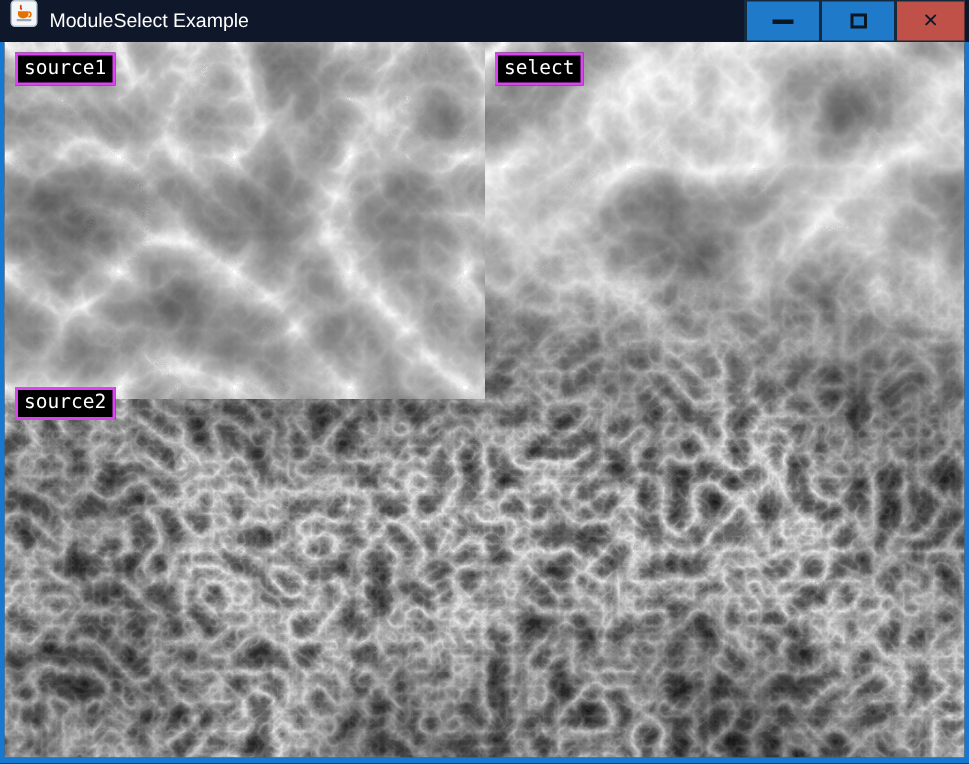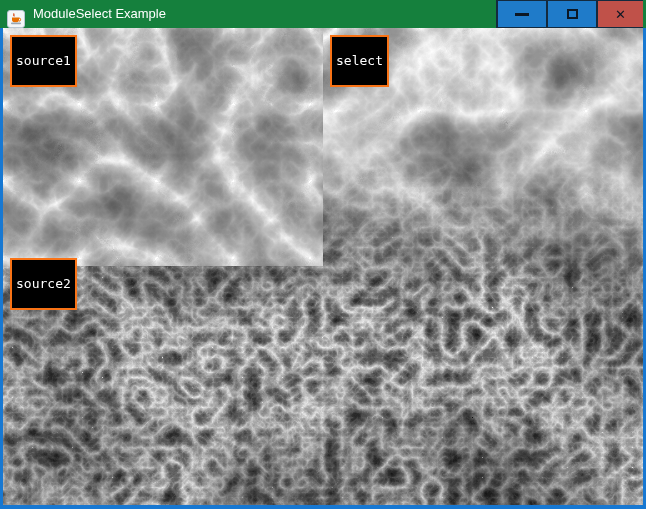--- a/index.html
+++ b/index.html
@@ -7,22 +7,22 @@
   .window{
     position:relative;
     width:646px;height:509px;
     background:#1778d2;
     font-family:"Liberation Sans", sans-serif;
     overflow:hidden;
   }
   
   .titlebar{
     position:absolute;left:0;top:0;width:646px;height:28px;
-    background:#15803d;
-    display:flex;align-items:flex-end;
+    background:#0f172a;
+    display:flex;align-items:flex-start;
   }
   .app-icon{
     width:18px;height:18px;margin-left:7px;
     background:#f4f6f8;
     border-radius:3px;
     border:1px solid #b9c6d2;
     display:flex;align-items:center;justify-content:center;
     flex:0 0 auto;
   }
   .app-icon svg{display:block;}
@@ -53,22 +53,22 @@
   .content{
     position:absolute;left:3px;top:28px;width:640px;height:477px;
     background:#555;overflow:hidden;
   }
   .content svg.noise{position:absolute;left:0;top:0;}
   .noise-label{
     position:absolute;
     font-family:"DejaVu Sans Mono", monospace;
     font-size:13px;line-height:16px;
     color:#ffffff;background:#000000;
-    border:2px solid #f97316;
-    padding:16px 4px;
+    border:2px solid #d946ef;
+    padding:1px 4px;
     white-space:nowrap;
   }
   .label-source1{left:7px;top:7px;}
   .label-select{left:327px;top:7px;}
   .label-source2{left:7px;top:230px;}
 </style>
 </head>
 <body>
 
 <div class="window">

